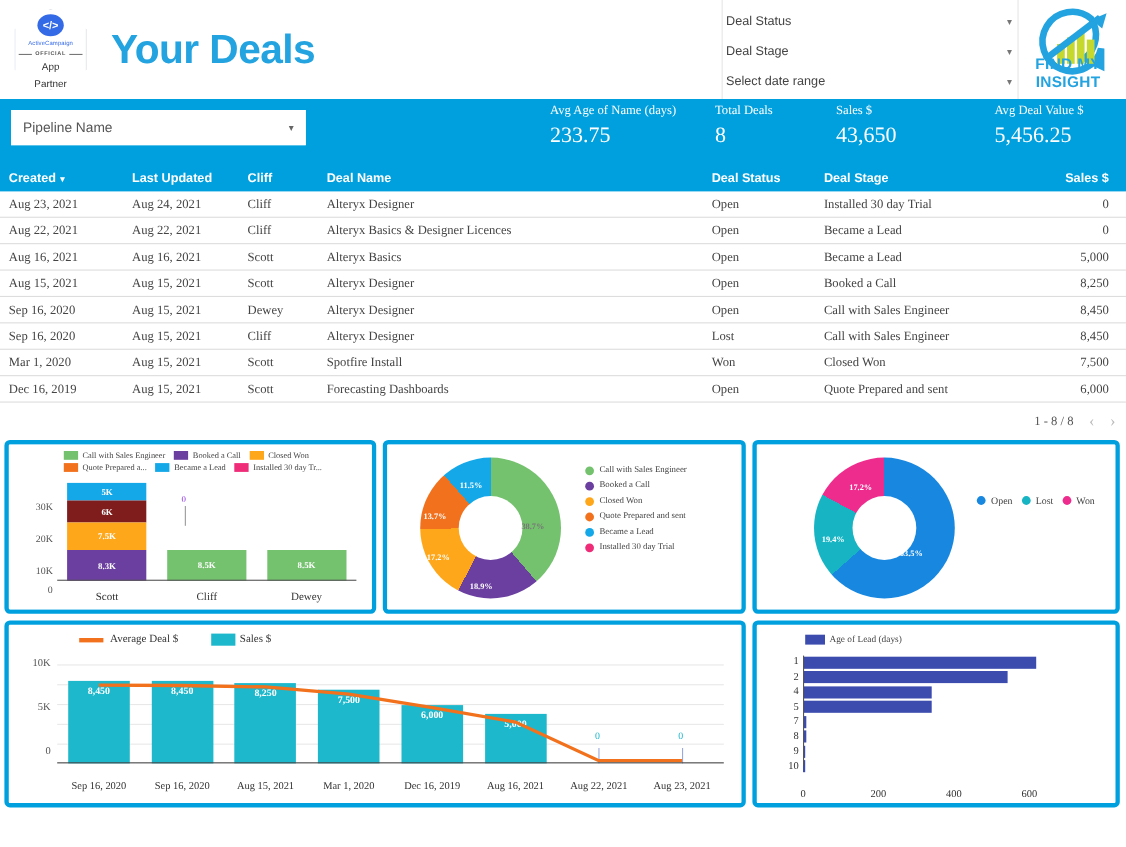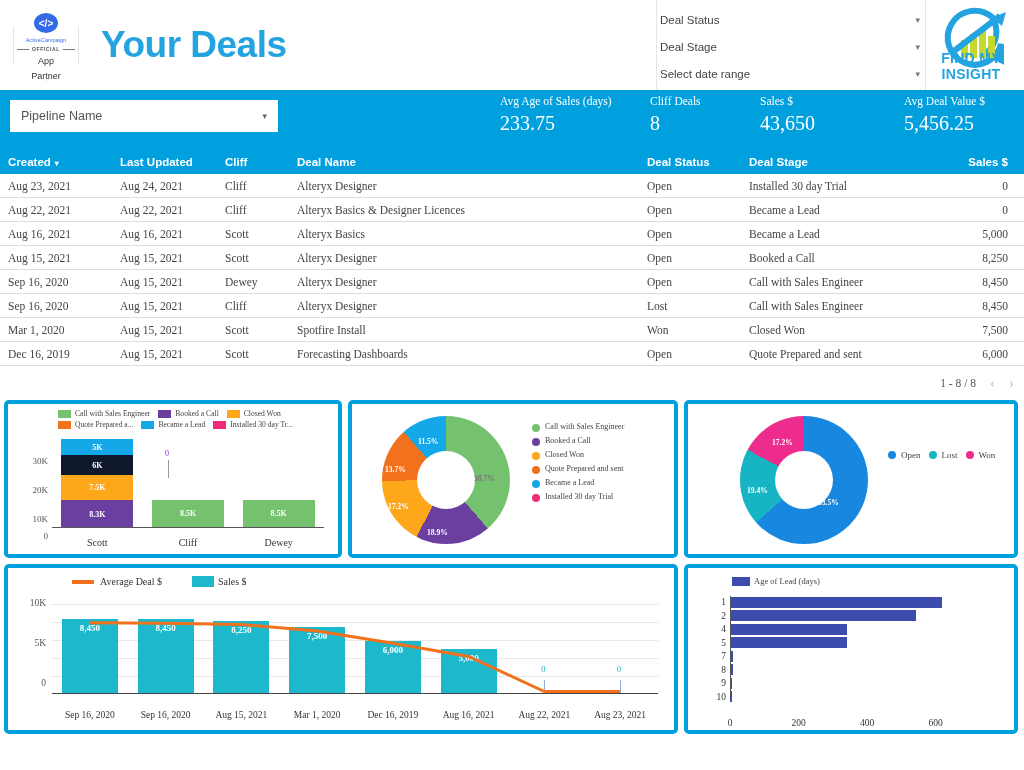--- a/index.html
+++ b/index.html
@@ -227,25 +227,25 @@
     </div>
   </div>
 
   <div class="kpiband">
     <div class="pipeline-select">
       <span class="lbl">Pipeline Name</span>
       <span class="car">▾</span>
     </div>
     <div class="kpis">
       <div class="kpi k1">
-        <div class="k-label">Avg Age of Sales (days)</div>
+        <div class="k-label">Avg Age of Name (days)</div>
         <div class="k-value">233.75</div>
       </div>
       <div class="kpi k2">
-        <div class="k-label">Cliff Deals</div>
+        <div class="k-label">Total Deals</div>
         <div class="k-value">8</div>
       </div>
       <div class="kpi k3">
         <div class="k-label">Sales $</div>
         <div class="k-value">43,650</div>
       </div>
       <div class="kpi k4">
         <div class="k-label">Avg Deal Value $</div>
         <div class="k-value">5,456.25</div>
       </div>
@@ -380,21 +380,21 @@
             </div>
           <div class="sb-axis-lbl" style="top:52px">30K</div>
           <div class="sb-axis-lbl" style="top:81px">20K</div>
           <div class="sb-axis-lbl" style="top:110px">10K</div>
           <div class="sb-axis-lbl" style="top:127px">0</div>
           <div class="sb-plot">
             <div class="sb-bars" id="sb-bars">
                 <div class="sb-group">
                   <div class="sb-col">
                     <div class="sb-seg" style="background: rgb(20, 168, 232); height: 16.6667px;">5K</div>
-                    <div class="sb-seg" style="background: #0f172a; height: 20px;">6K</div>
+                    <div class="sb-seg" style="background: #7f1d1d; height: 20px;">6K</div>
                     <div class="sb-seg" style="background: rgb(255, 167, 26); height: 25px;">7.5K</div>
                     <div class="sb-seg" style="background: rgb(107, 63, 160); height: 27.6667px;">8.3K</div>
                   </div>
                 </div>
                 <div class="sb-group">
                   <div class="sb-col">
                     <div class="sb-seg" style="background: rgb(116, 193, 110); height: 28.3333px;">8.5K</div>
                   </div>
                 </div>
                 <div class="sb-group">

